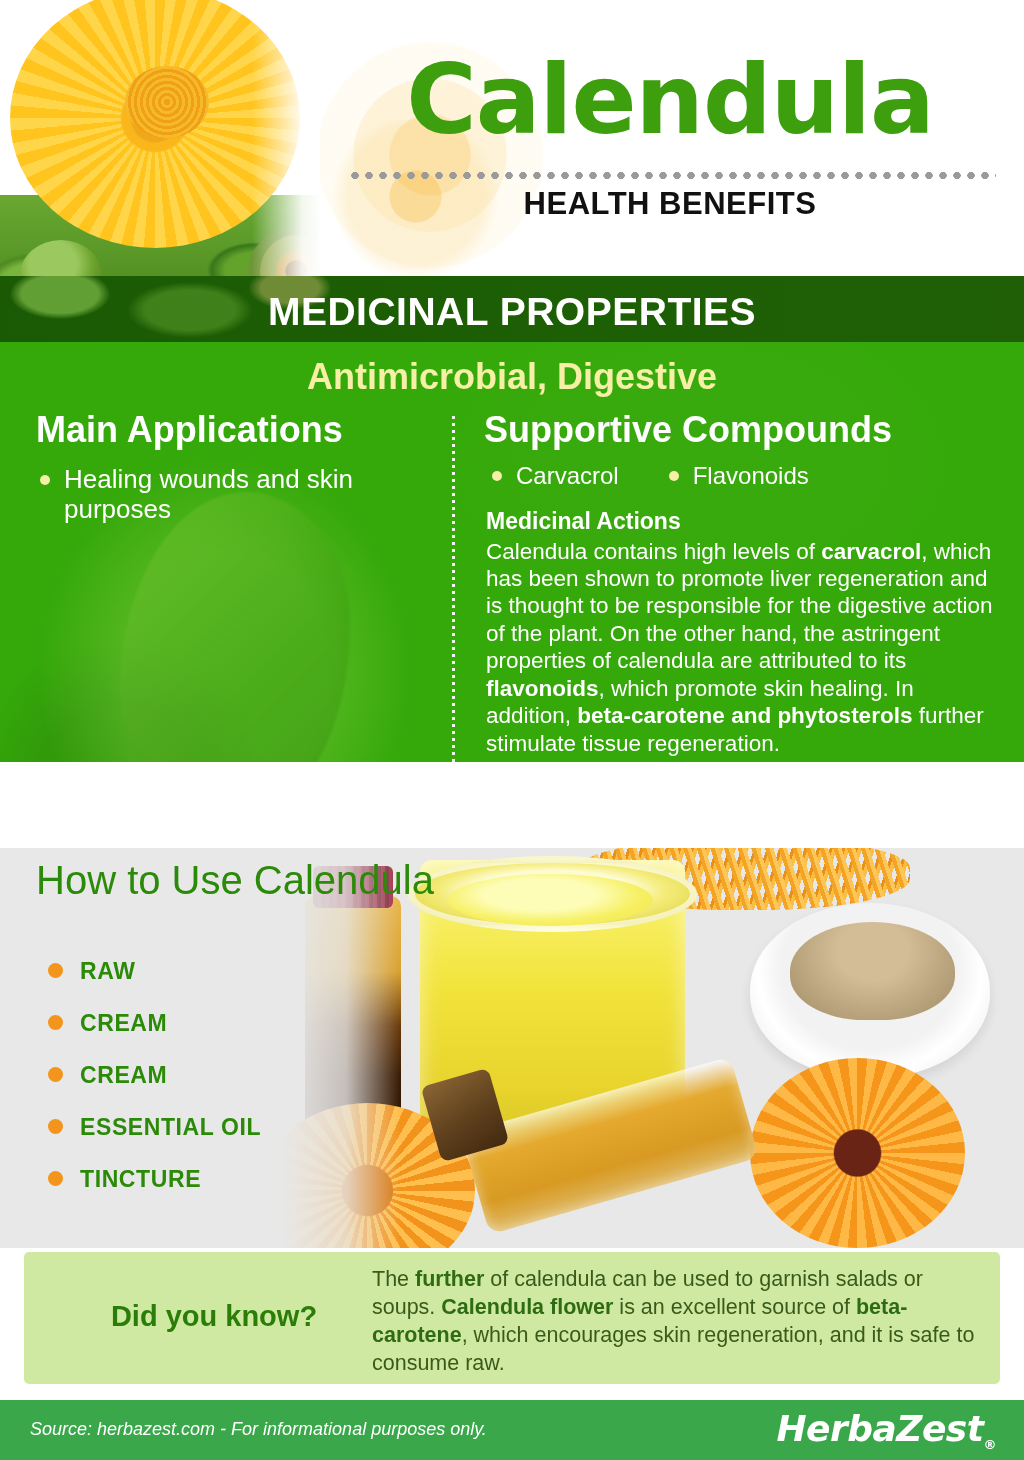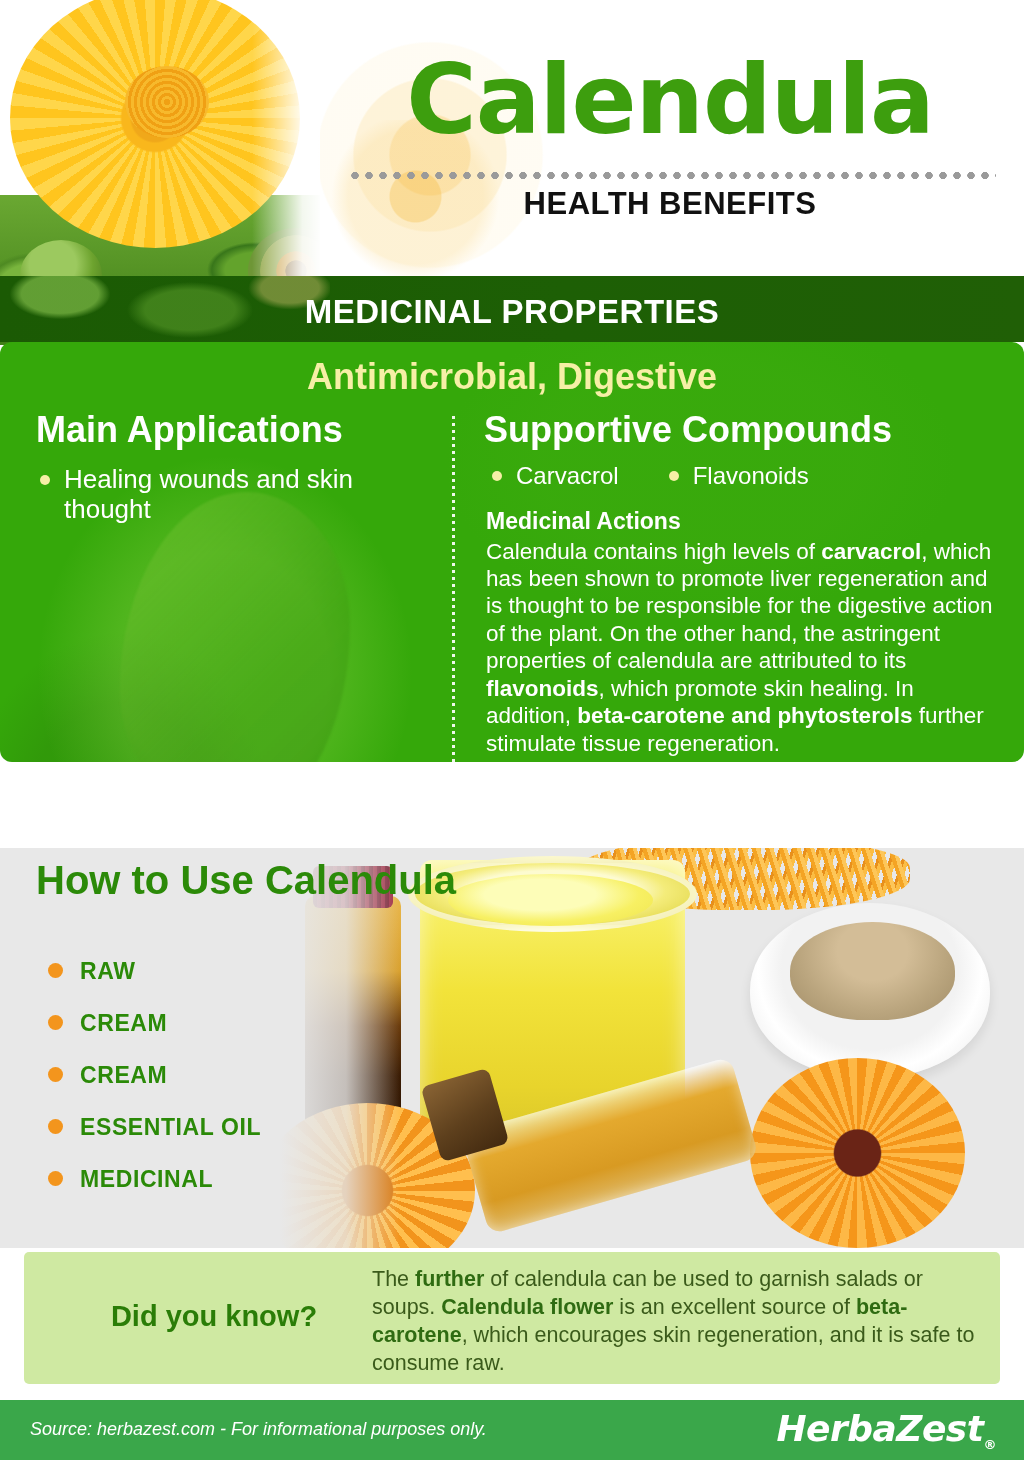--- a/index.html
+++ b/index.html
@@ -89,27 +89,27 @@
   .med-bar-leaves{
     position:absolute;left:0;top:0;width:330px;height:66px;
     background:
       radial-gradient(ellipse 70px 35px at 60px 18px, rgba(110,170,60,.85) 0 55%, rgba(0,0,0,0) 72%),
       radial-gradient(ellipse 90px 40px at 190px 34px, rgba(70,135,30,.85) 0 50%, rgba(0,0,0,0) 70%),
       radial-gradient(ellipse 58px 30px at 290px 12px, rgba(140,155,70,.75) 0 50%, rgba(0,0,0,0) 72%);
   }
   .med-bar-title{
     position:absolute;left:0;top:0;width:1024px;height:72px;
     display:flex;align-items:center;justify-content:center;
-    font-size:33px;font-weight:bold;color:#ffffff;letter-spacing:.5px;
+    font-size:39px;font-weight:bold;color:#ffffff;letter-spacing:.5px;
   }
 
   
   .green-body{
     position:absolute;left:0;top:342px;width:1024px;height:420px;
-    background:#35a80a;overflow:hidden;border-radius:12px;
+    background:#35a80a;overflow:hidden;
   }
   .gb-texture{
     position:absolute;left:0;top:0;width:1024px;height:506px;
     background:
       radial-gradient(ellipse 260px 300px at 225px 330px, rgba(150,215,80,.30) 0 40%, rgba(0,0,0,0) 72%),
       radial-gradient(ellipse 200px 240px at 120px 470px, rgba(40,120,10,.30) 0 45%, rgba(0,0,0,0) 75%),
       radial-gradient(ellipse 320px 200px at 700px 120px, rgba(70,175,20,.22) 0 50%, rgba(0,0,0,0) 80%);
   }
   .gb-leafshape{
     position:absolute;left:120px;top:150px;width:230px;height:330px;
@@ -157,21 +157,21 @@
   .actions-p{font-size:22.5px;line-height:1.22;color:#ffffff;margin:0 0 0 2px;}
   .actions-p b{font-weight:bold;}
 
   
   .howto{
     position:absolute;left:0;top:848px;width:1024px;height:400px;
     background:#e8e8e8;overflow:hidden;
   }
   .howto-h{
     position:absolute;left:36px;top:10px;
-    font-size:40px;font-weight:bold;color:#2b8a08;
+    font-size:40px;font-weight:normal;color:#2b8a08;
   }
   .use-list{position:absolute;left:44px;top:110px;margin:0;padding:0;list-style:none;}
   .use-list li{
     position:relative;padding-left:36px;margin-bottom:25px;
     font-size:23px;font-weight:bold;color:#2b8a08;letter-spacing:.6px;
   }
   .use-list li::before{
     content:"";position:absolute;left:4px;top:5px;
     width:15px;height:15px;border-radius:50%;background:#f3951d;
   }
@@ -312,21 +312,21 @@
     <div class="gb-texture"></div>
     <div class="gb-leafshape"></div>
 
     <div class="gb-props">Antimicrobial, Digestive</div>
 
     <div class="divider"></div>
 
     <div class="col-left">
       <h2 class="col-h">Main Applications</h2>
       <ul class="bullets">
-        <li>Healing wounds and skin thought</li>
+        <li>Healing wounds and skin purposes</li>
       </ul>
     </div>
 
     <div class="col-right">
       <h2 class="col-h">Supportive Compounds</h2>
       <ul class="compounds">
         <li>Carvacrol</li>
         <li>Flavonoids</li>
       </ul>
       <div class="actions-h">Medicinal Actions</div>
@@ -349,21 +349,21 @@
       <div class="ph-vial"></div>
       <div class="ph-cork"></div>
       <div class="howto-fade"></div>
     </div>
     <div class="howto-h">How to Use Calendula</div>
     <ul class="use-list">
       <li>RAW</li>
       <li>CREAM</li>
       <li>CREAM</li>
       <li>ESSENTIAL OIL</li>
-      <li>MEDICINAL</li>
+      <li>TINCTURE</li>
     </ul>
   </div>
 
   <div class="dyk">
     <div class="dyk-label">Did you know?</div>
     <div class="dyk-text"><span>The </span><b>further</b><span> of calendula can be used to garnish salads or soups. </span><b>Calendula flower</b><span> is an excellent source of </span><b>beta-carotene</b><span>, which encourages skin regeneration, and it is safe to consume raw.</span></div>
   </div>
 
   <div class="footer">
     <div class="src">Source: herbazest.com - For informational purposes only.</div>

